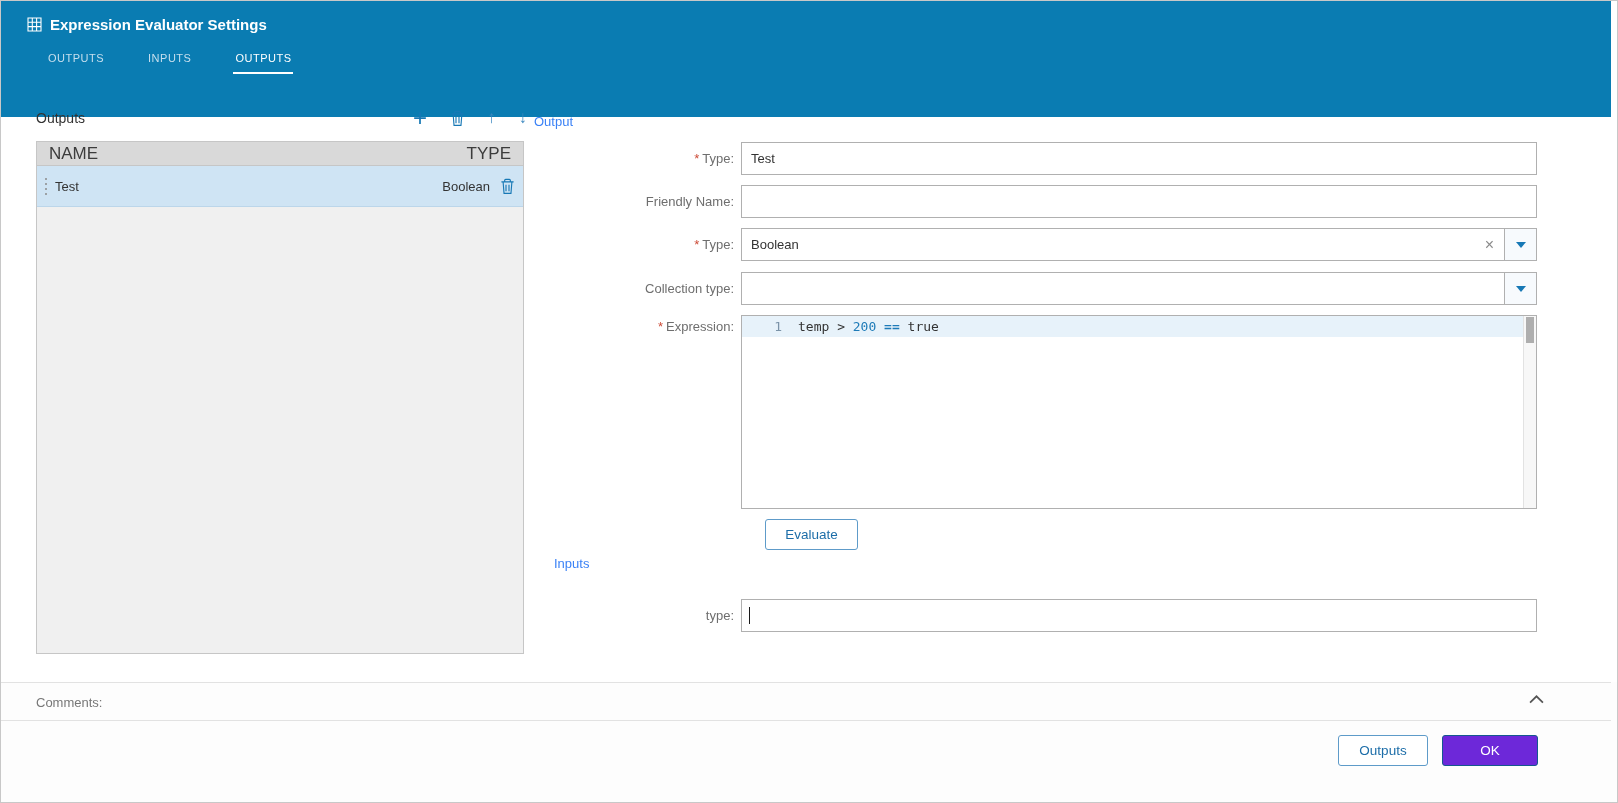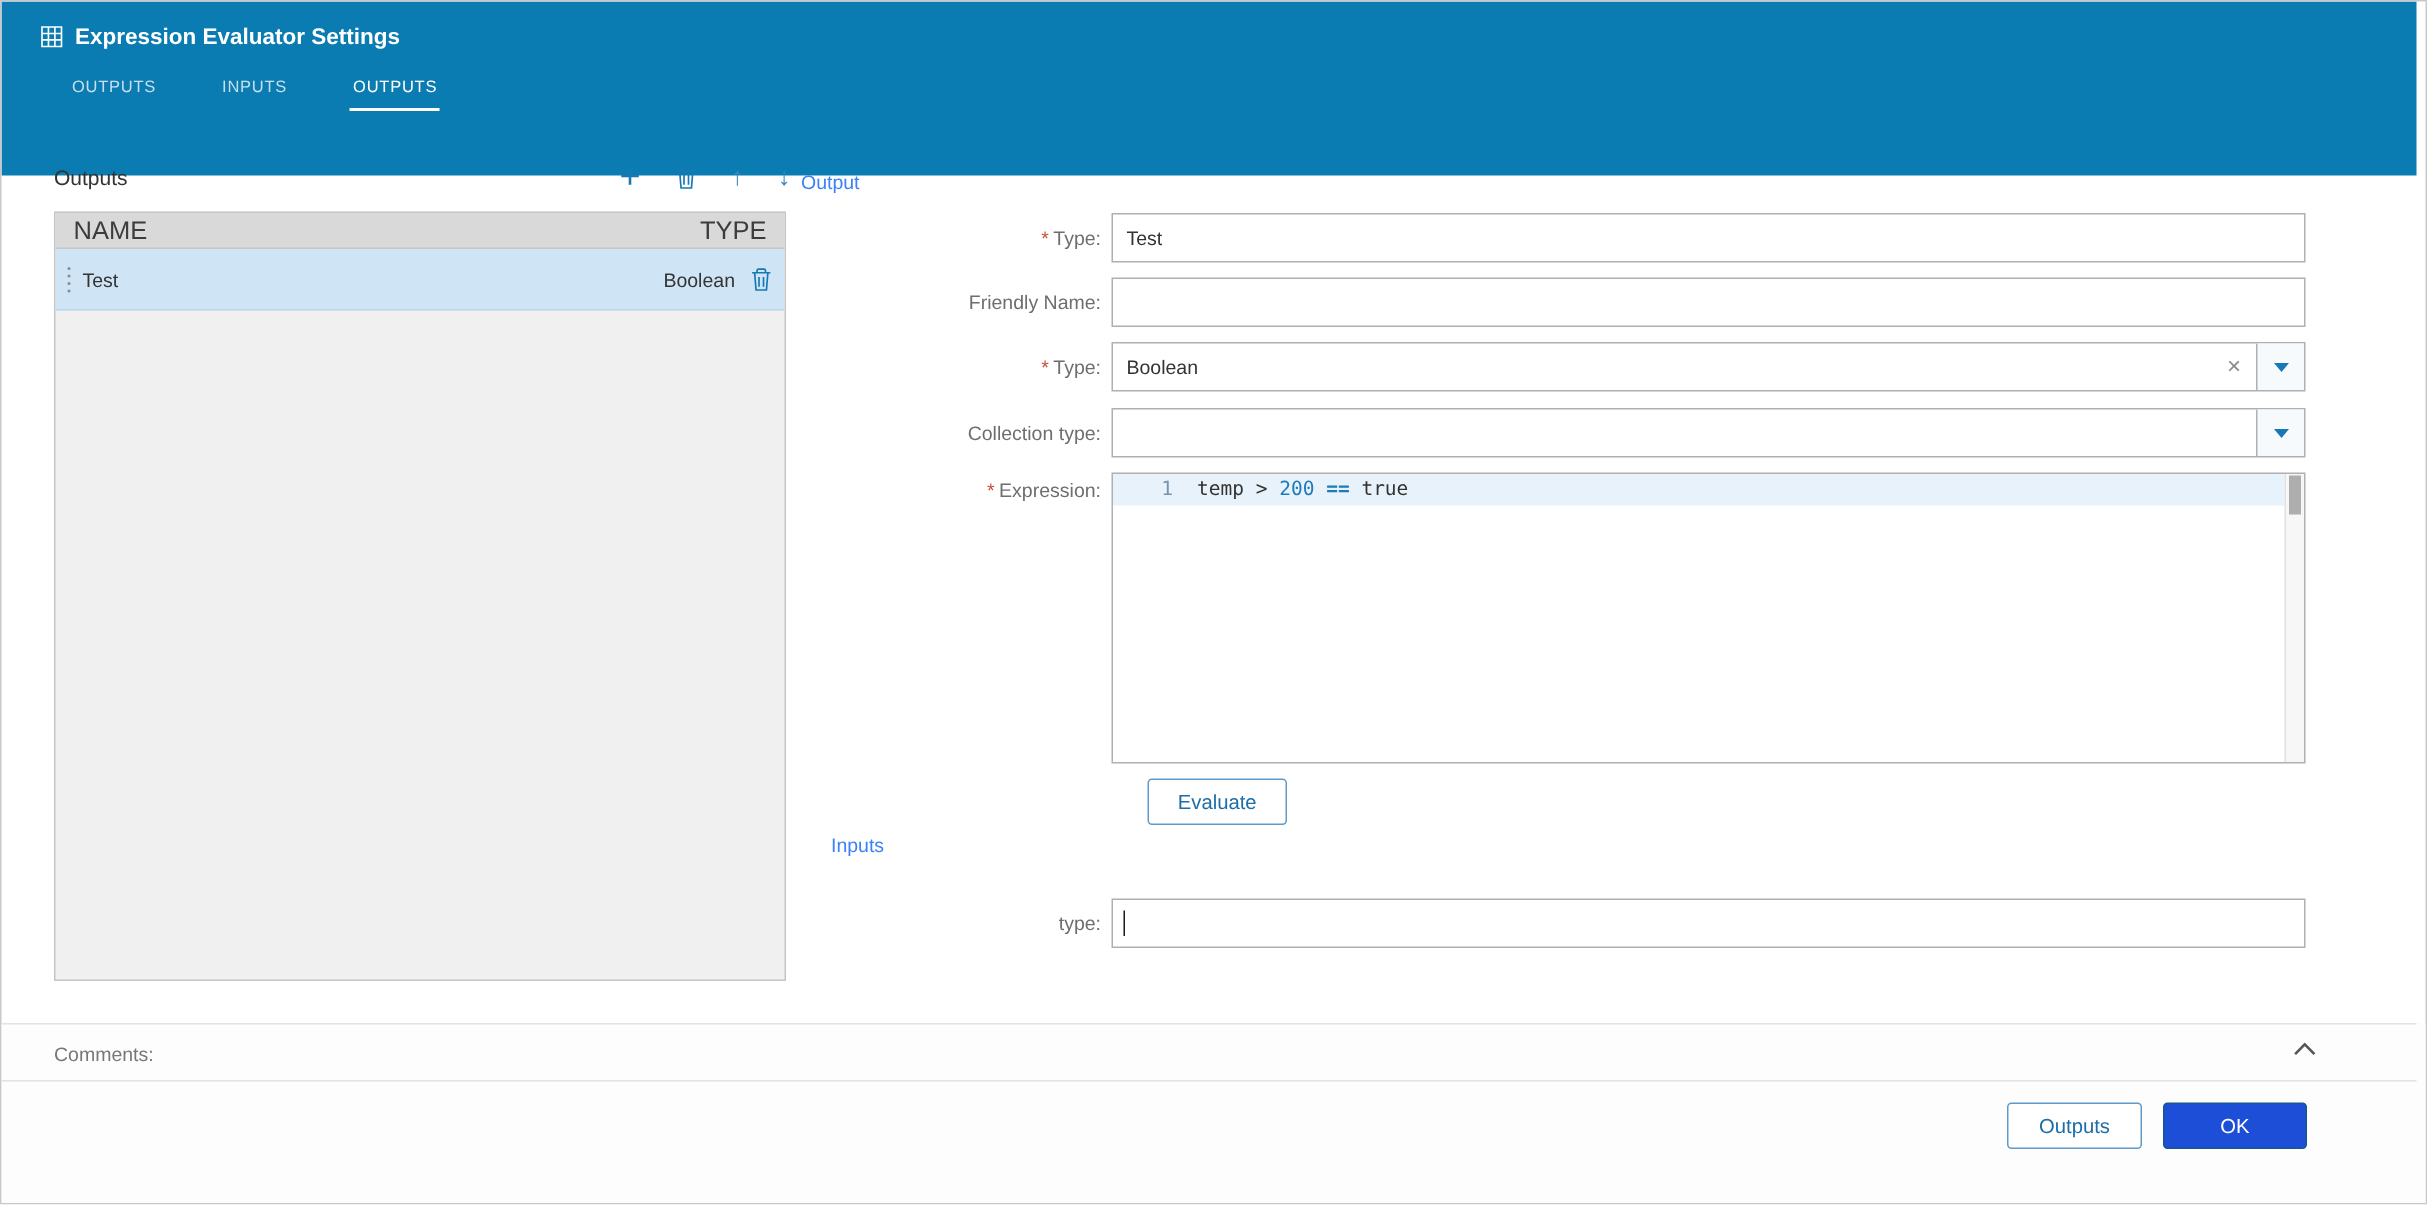--- a/index.html
+++ b/index.html
@@ -50,21 +50,21 @@
   .cm-gutter { width: 54px; text-align: right; padding-right: 14px; color: #7b93a8; }
   .cm-code { padding-left: 2px; white-space: pre; }
   .tok-plain { color: #333; }
   .tok-number { color: #1e7bb8; }
   .tok-operator { color: #1e7bb8; font-weight: bold; }
   .cm-scrollbar { position: absolute; right: 0; top: 0; bottom: 0; width: 13px; background: #f7f7f7; border-left: 1px solid #e2e2e2; }
   .cm-thumb { position: absolute; left: 2px; top: 1px; width: 8px; height: 26px; background: #aeaeae; }
 
   .btn { position: absolute; height: 31px; border-radius: 3px; font-size: 13.5px; cursor: pointer; font-family: "Liberation Sans", sans-serif; }
   .btn-outline { background: #fff; border: 1px solid #5e9bc9; color: #1c6da8; }
-  .btn-primary { background: #1d4ed8; border: 1px solid #14588f; color: #fff; }
+  .btn-primary { background: #6d28d9; border: 1px solid #14588f; color: #fff; }
   .evaluate-btn { left: 764px; top: 518px; width: 93px; }
 
   .temp-caret { position: absolute; left: 748px; top: 606px; width: 1px; height: 17px; background: #1a1a1a; }
 
   
   .bottom-area { position: absolute; left: 0; top: 681px; width: 1618px; height: 122px; background: #fdfdfd; }
   .comments-line-top { position: absolute; left: 0; top: 681px; width: 1610px; border-top: 1px solid #e2e2e2; }
   .comments-line-bottom { position: absolute; left: 0; top: 719px; width: 1610px; border-top: 1px solid #e2e2e2; }
   .comments-label { position: absolute; left: 35px; top: 694px; font-size: 13px; color: #777; }
   .collapse-btn { position: absolute; left: 1528px; top: 694px; background: none; border: none; cursor: pointer; color: #555; display: inline-flex; }

